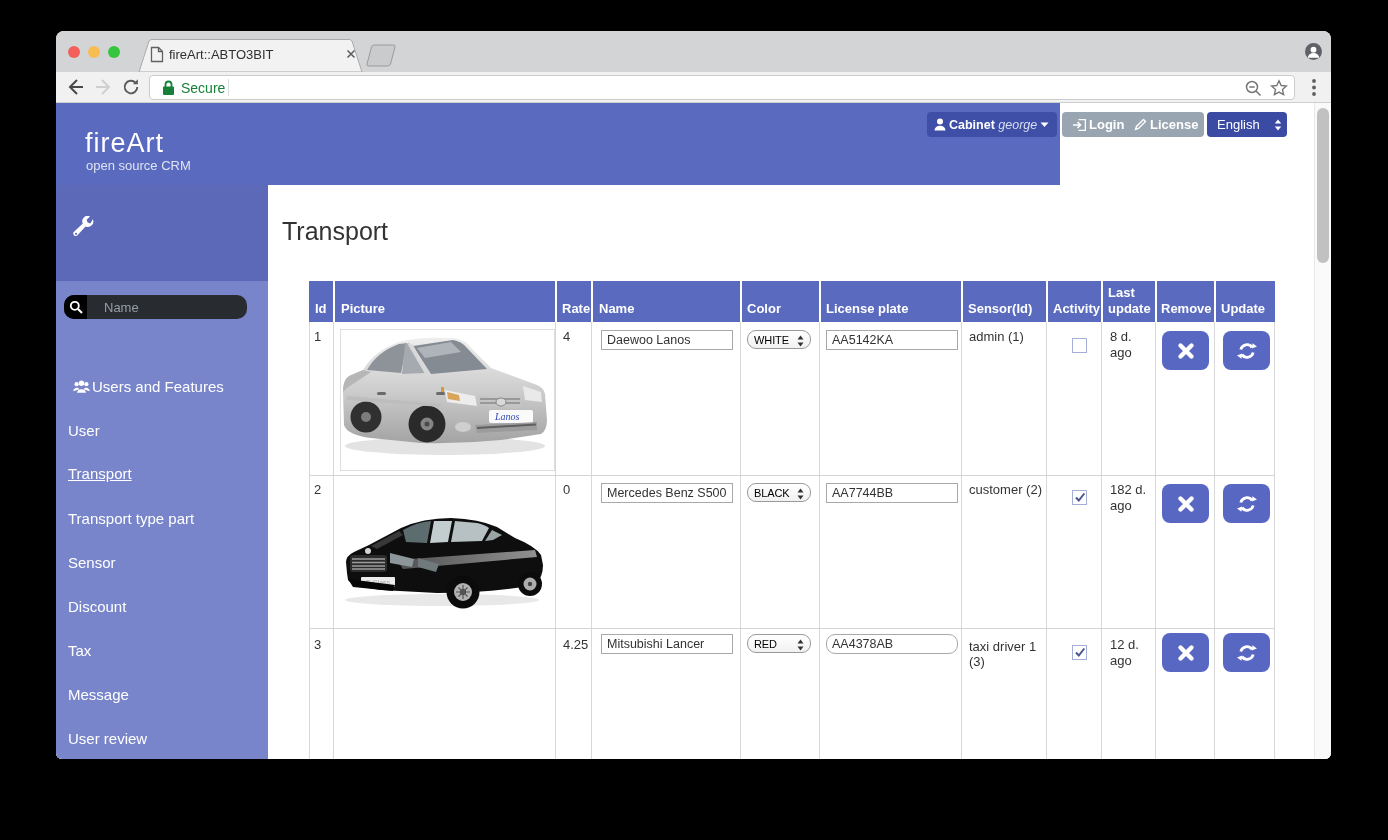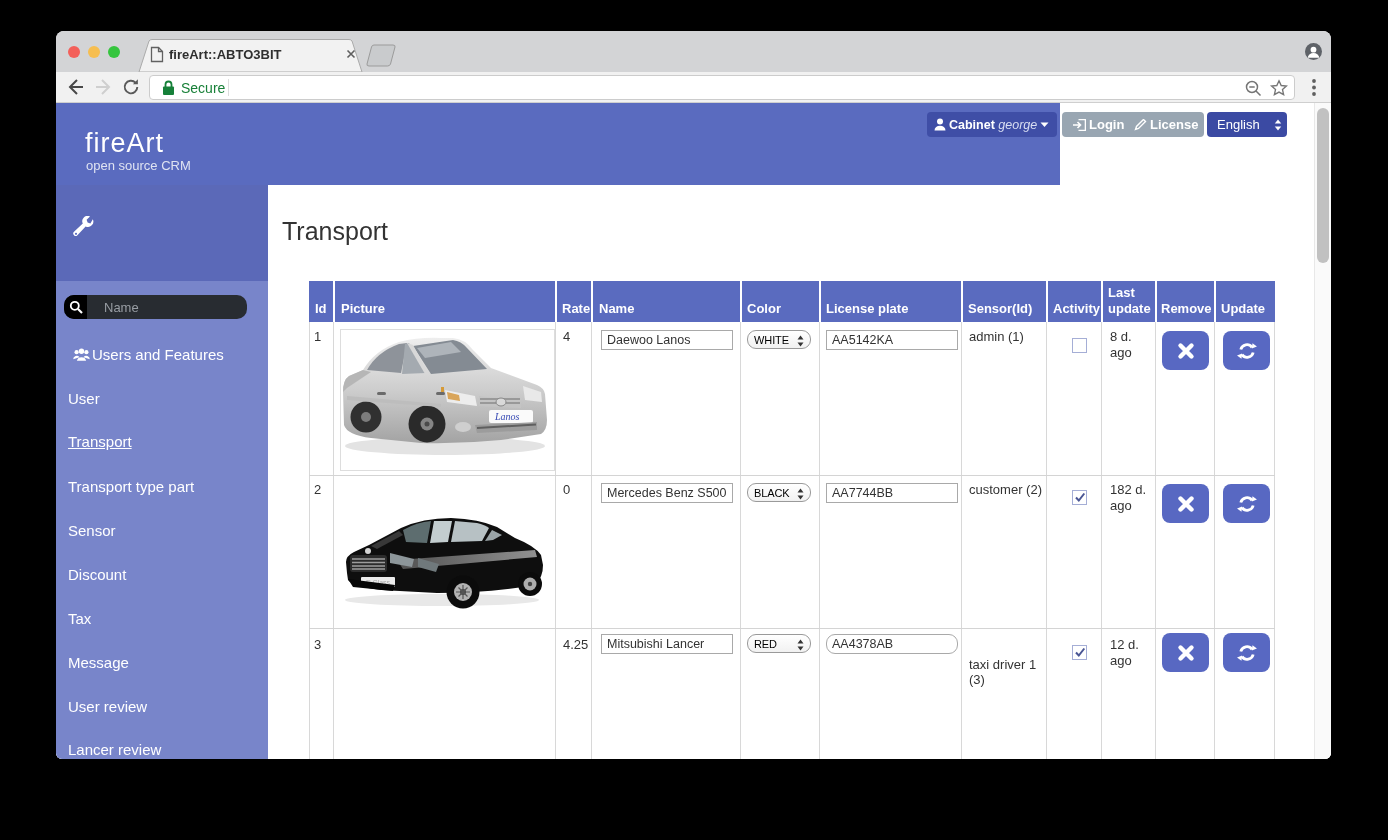--- a/index.html
+++ b/index.html
@@ -1,33 +1,33 @@
 <!DOCTYPE html>
 <html><head>
 <meta charset="utf-8">
 <style>
   html,body{margin:0;padding:0;background:#000;}
   body{width:1388px;height:840px;position:relative;font-family:"Liberation Sans",sans-serif;overflow:hidden;}
   .abs{position:absolute;}
   #win{position:absolute;left:56px;top:31px;width:1275px;height:728px;border-radius:8px 8px 6px 6px;overflow:hidden;background:#fff;}
   
-  #tabstrip{position:absolute;left:0;top:0;width:1275px;height:41px;background:#d3d4d6;font-weight:bold;}
+  #tabstrip{position:absolute;left:0;top:0;width:1275px;height:41px;background:#d3d4d6;}
   .light{position:absolute;top:14.5px;width:12px;height:12px;border-radius:50%;}
   #toolbar{position:absolute;left:0;top:41px;width:1275px;height:31px;background:#f1f1f1;border-bottom:1px solid #cfcfcf;box-sizing:border-box;}
   #urlbox{position:absolute;left:93px;top:44px;width:1146px;height:25px;background:#fff;border:1px solid #ccc;border-radius:4px;box-sizing:border-box;}
   .toolicon{position:absolute;top:47px;}
   #content{position:absolute;left:0;top:72px;width:1275px;height:656px;background:#fff;overflow:hidden;font-size:13px;color:#333;}
   
   #pgheader{position:absolute;left:0;top:0;width:1004px;height:82px;background:#5a6bbf;}
   #sidebar{position:absolute;left:0;top:82px;width:212px;height:574px;background:#7885ca;}
   #adminblk{position:absolute;left:0;top:0;width:212px;height:96px;background:#5b69b8;color:#fff;}
   #main{position:absolute;left:212px;top:82px;width:1046px;height:574px;background:#fff;}
   #scrollbar{position:absolute;left:1258px;top:0;width:17px;height:656px;background:#fafafa;border-left:1px solid #e8e8e8;box-sizing:border-box;}
   #thumb{position:absolute;left:2px;top:5px;width:12px;height:155px;background:#c1c1c1;border-radius:6px;}
-  .mitem{position:absolute;left:12px;color:#fff;font-size:15px;white-space:nowrap;}
+  .mitem{position:absolute;left:12px;color:#fff;font-size:15px;white-space:nowrap;margin-top:32px;}
   
   #tbl{position:absolute;left:253px;top:178px;width:966px;height:478px;}
   #thead{position:absolute;left:0;top:0;width:966px;height:41px;background:#5a6bbf;}
   .hsep{position:absolute;top:0;width:2px;height:41px;background:#fff;}
   .th{position:absolute;bottom:5px;color:#fff;font-weight:bold;font-size:13px;line-height:16px;}
   .vline{position:absolute;top:41px;width:1px;height:437px;background:#d8d8d8;}
   .hline{position:absolute;left:0;width:966px;height:1px;background:#d4d4d4;}
   .cell{position:absolute;font-size:13px;color:#333;line-height:15px;}
   .inp{position:absolute;width:132px;height:20px;border:1px solid #a9a9a9;background:#fff;box-sizing:border-box;font-size:12.5px;color:#333;line-height:18px;padding-left:5px;}
   .sel{position:absolute;width:64px;height:19px;border:1px solid #9a9a9a;border-radius:9px;background:linear-gradient(#fff,#f1f1f1);box-sizing:border-box;font-size:11px;color:#000;line-height:19px;padding-left:6px;letter-spacing:-0.1px;}
@@ -345,21 +345,21 @@
               <path d="M3.5 0.5 L6.5 4.5 H0.5 Z" fill="#333"></path>
               <path d="M3.5 11.5 L6.5 7.5 H0.5 Z" fill="#333"></path>
             </svg></div>
 
         <input class="inp" style="left: 517px; top: 49px;" value="AA5142KA">
         <input class="inp" style="left: 517px; top: 202px;" value="AA7744BB">
         <input class="inp" style="left: 517px; top: 353px; border-radius: 9px;" value="AA4378AB">
 
         <div class="cell" style="left:660px;top:48px;">admin (1)</div>
         <div class="cell" style="left:660px;top:201px;">customer (2)</div>
-        <div class="cell" style="left:660px;top:376px;width:75px;">taxi driver 1 (3)</div>
+        <div class="cell" style="left:660px;top:358px;width:75px;">taxi driver 1 (3)</div>
 
         <div class="cb" style="left:763px;top:57px;"></div>
         <div class="cb" style="left:763px;top:209px;">
             <svg style="position:absolute;left:1px;top:-1px;" width="12" height="14" viewBox="0 0 12 14">
               <path d="M2 7.5 L4.8 10.5 L10.3 3.5" stroke="#4a5694" stroke-width="2" fill="none"></path>
             </svg>
           </div>
         <div class="cb" style="left:763px;top:364px;">
             <svg style="position:absolute;left:1px;top:-1px;" width="12" height="14" viewBox="0 0 12 14">
               <path d="M2 7.5 L4.8 10.5 L10.3 3.5" stroke="#4a5694" stroke-width="2" fill="none"></path>

